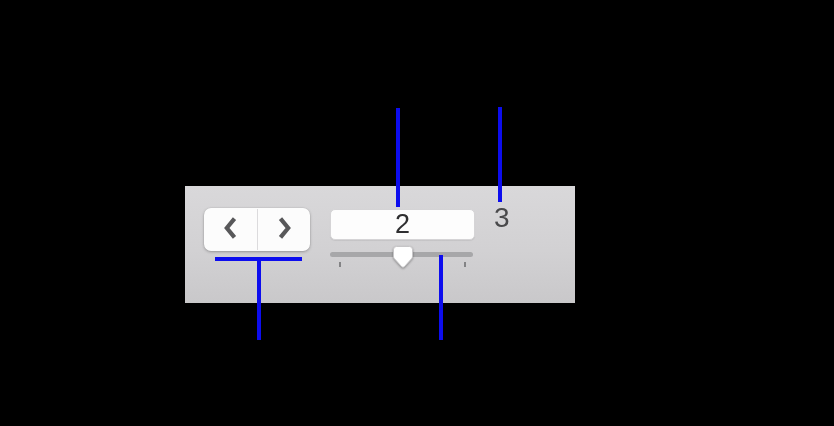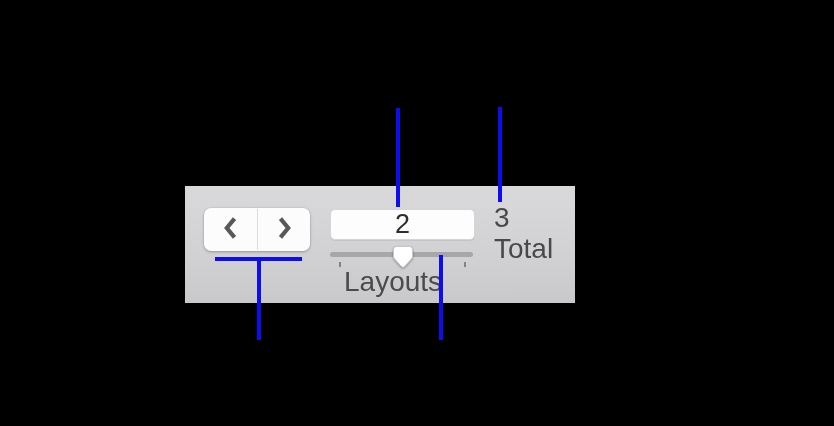--- a/index.html
+++ b/index.html
@@ -93,25 +93,23 @@
       <div class="slider-track"></div>
       <div class="tick left"></div>
       <div class="tick right"></div>
       <div class="slider-thumb">
         <svg width="20" height="22" viewBox="0 0 20 22" style="filter:drop-shadow(0 1px 1.2px rgba(0,0,0,0.35));">
           <path d="M3.5 0.5 H16.5 A3 3 0 0 1 19.5 3.5 V10.3 C19.5 11.2 19.2 12 18.6 12.7 L11.5 20.5 C10.7 21.4 9.3 21.4 8.5 20.5 L1.4 12.7 C0.8 12 0.5 11.2 0.5 10.3 V3.5 A3 3 0 0 1 3.5 0.5 Z" fill="#ffffff" stroke="#c6c5c7" stroke-width="1"></path>
         </svg>
       </div>
     </div>
 
-    <div class="layouts-label">Layouts</div>
 
     <div class="total-block">
       <div>3</div>
-      <div>Total</div>
     </div>
 
   </div>
 
   <div class="callout v" id="callout-field"></div>
   <div class="callout v" id="callout-total"></div>
   <div class="callout h" id="callout-nav-bar"></div>
   <div class="callout v" id="callout-nav-stem"></div>
   <div class="callout v" id="callout-slider"></div>
 

